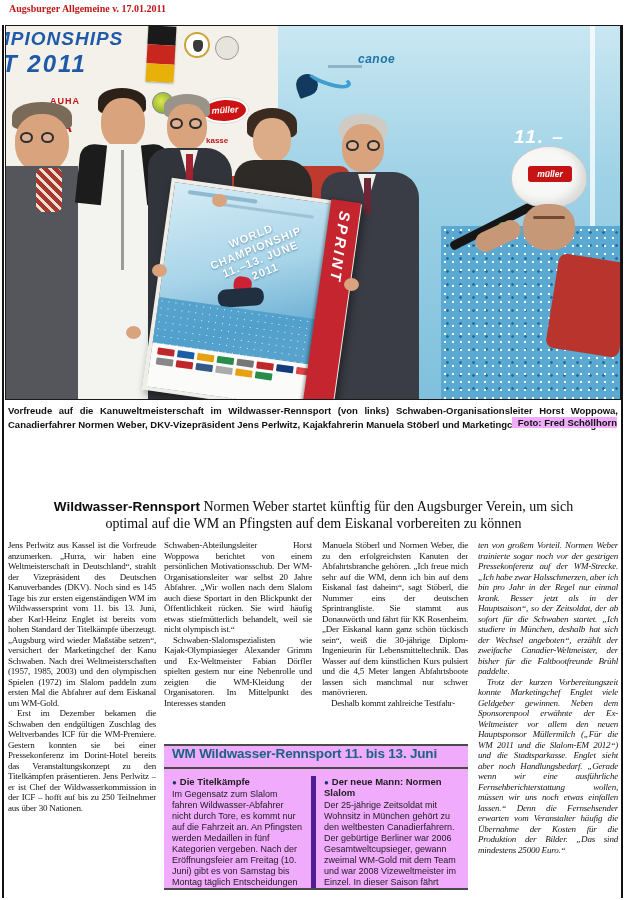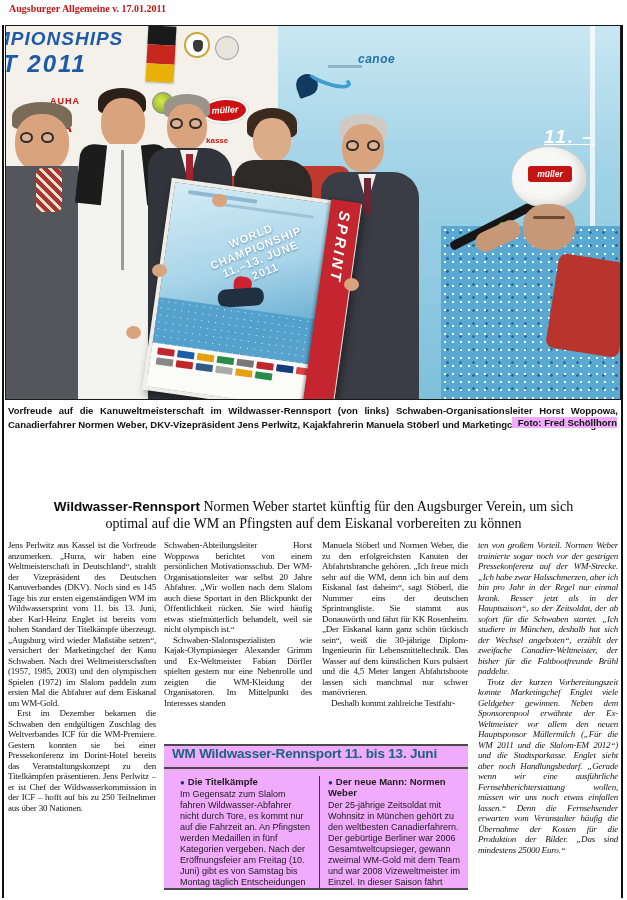--- a/index.html
+++ b/index.html
@@ -30,21 +30,21 @@
   .wall-kasse { left:200px; top:110px; color:#c01616; font:bold 8px "Liberation Sans",sans-serif; }
   .logo-green { left:146px; top:66px; width:22px; height:22px; border-radius:50%; background:radial-gradient(circle at 40% 40%, #dce84a, #6a9a2c); border:1px solid #888; }
 
   .banner { left:272px; top:0; width:344px; height:375px; background:linear-gradient(180deg,#c9e7f2 0%, #9fd2e6 40%, #7fc0dc 100%); }
   .banner-seam { left:584px; top:0; width:5px; height:375px; background:rgba(255,255,255,.75); }
   .canoe-swoosh-dark { left:290px; top:48px; width:22px; height:22px; background:#123a5e; border-radius:50% 50% 50% 10%; transform:rotate(-20deg); }
   .canoe-swoosh-light { left:300px; top:44px; width:46px; height:16px; border:4px solid #3f9fd0; border-top-color:transparent; border-left-color:transparent; border-radius:50%; transform:rotate(18deg); }
   .canoe-brand { left:322px; top:26px; color:#1f74a8; font:italic 900 12px "Liberation Sans",sans-serif; letter-spacing:.5px;margin-left:30px; }
   .canoe-sub { left:322px; top:39px; width:34px; height:3px; background:#8fb4c8; }
   .banner-title { left:352px; top:62px; color:#fff; font:italic 900 27px "Liberation Sans",sans-serif; letter-spacing:3px; white-space:nowrap; text-shadow:0 1px 2px rgba(40,90,130,.4); }
-  .banner-dates { left:538px; top:100px; color:#fff; font:italic 900 19px "Liberation Sans",sans-serif; letter-spacing:2px;text-decoration:underline; }
+  .banner-dates { left:508px; top:100px; color:#fff; font:italic 900 19px "Liberation Sans",sans-serif; letter-spacing:2px; }
 
   
   .bk-splash { left:435px; top:200px; width:182px; height:175px; background-color:#59a9d2;
     background-image:radial-gradient(rgba(255,255,255,.95) 18%, transparent 20%), radial-gradient(rgba(26,84,134,.75) 14%, transparent 16%);
     background-size:8px 8px, 13px 13px; }
   .bk-shirt { left:546px; top:232px; width:74px; height:95px; background:#b8342c; transform:rotate(9deg); border-radius:8px; }
   .bk-paddle { left:438px; top:188px; width:126px; height:9px; background:#161616; border-radius:4px; transform:rotate(-27deg); }
   .bk-grip { left:492px; top:196px; width:10px; height:10px; background:#59b43a; border-radius:50%; }
   .bk-arm { left:468px; top:200px; width:48px; height:20px; background:#c79877; border-radius:10px; transform:rotate(-25deg); }
   .bk-helmet { left:505px; top:120px; width:76px; height:62px; background:#f7f7f5; border:1px solid #c9c9c9; border-radius:50% 50% 46% 46%; box-shadow:inset -6px -4px 10px rgba(0,0,0,.12); }
@@ -95,21 +95,21 @@
   .col2 { left:164px; width:148px; height:198px; }
   .col3 { left:322px; width:146px; height:198px; }
   .col4 { left:478px; width:140px; height:353px;font-style:italic; }
   .byline { border-top:2px solid #111; border-bottom:1px solid #111; padding:3px 0 2px; margin-bottom:5px; font:bold 9.5px "Liberation Sans",sans-serif; letter-spacing:.3px; text-align:left; text-indent:0; }
 
   
   .infobox { position:absolute; left:164px; top:744px; width:304px; height:146px; background:#f0abfc; border-top:2px solid #4a4a4a; border-bottom:2px solid #4a4a4a; overflow:hidden; }
   .infobox-header { height:23px; line-height:23px; padding-left:8px; color:#1b6380; font:bold 13.5px "Liberation Sans",sans-serif; border-bottom:2px solid #4a4a4a; letter-spacing:-.2px; }
   .infobox-body { display:flex; padding:7px 8px 6px; }
   .ib-col { width:50%; font:9px/11px "Liberation Sans",sans-serif; color:#1c1c1c; }
-  .ib-col.first { padding-right:8px; border-right:1px solid #4c1d95;margin-left:8px; }
+  .ib-col.first { padding-right:8px; border-right:5px solid #4c1d95; }
   .ib-col.second { padding-left:8px; }
   .ib-title { font:bold 9.5px "Liberation Sans",sans-serif; margin-bottom:2px; }
   .ib-bullet { color:#173a6b; font-size:8px; margin-right:3px; }
 </style>
 </head>
 <body>
 
 <div id="page">
 
   <div class="masthead">Augsburger Allgemeine v. 17.01.2011</div>
@@ -270,19 +270,19 @@
   </div>
 
   <div class="infobox">
     <div class="infobox-header">WM Wildwasser-Rennsport 11. bis 13. Juni</div>
     <div class="infobox-body">
       <div class="ib-col first">
         <div class="ib-title"><span class="ib-bullet">●</span><span>Die Titelkämpfe</span></div>
         <div>Im Gegensatz zum Slalom fahren Wildwasser-Abfahrer nicht durch Tore, es kommt nur auf die Fahrzeit an. An Pfingsten werden Medaillen in fünf Kategorien vergeben. Nach der Eröffnungsfeier am Freitag (10. Juni) gibt es von Samstag bis Montag täglich Entscheidungen (Einzel und Teams).</div>
       </div>
       <div class="ib-col second">
-        <div class="ib-title"><span class="ib-bullet">●</span><span>Der neue Mann: Normen Weber</span></div>
+        <div class="ib-title"><span class="ib-bullet">●</span><span>Der neue Mann: Normen Slalom</span></div>
         <div>Der 25-jährige Zeitsoldat mit Wohnsitz in München gehört zu den weltbesten Canadierfahrern. Der gebürtige Berliner war 2006 Gesamtweltcupsieger, gewann zweimal WM-Gold mit dem Team und war 2008 Vizeweltmeister im Einzel. In dieser Saison fährt Weber für Schwaben Augsburg.</div>
       </div>
     </div>
   </div>
 
 </div>
 
 </body></html>

